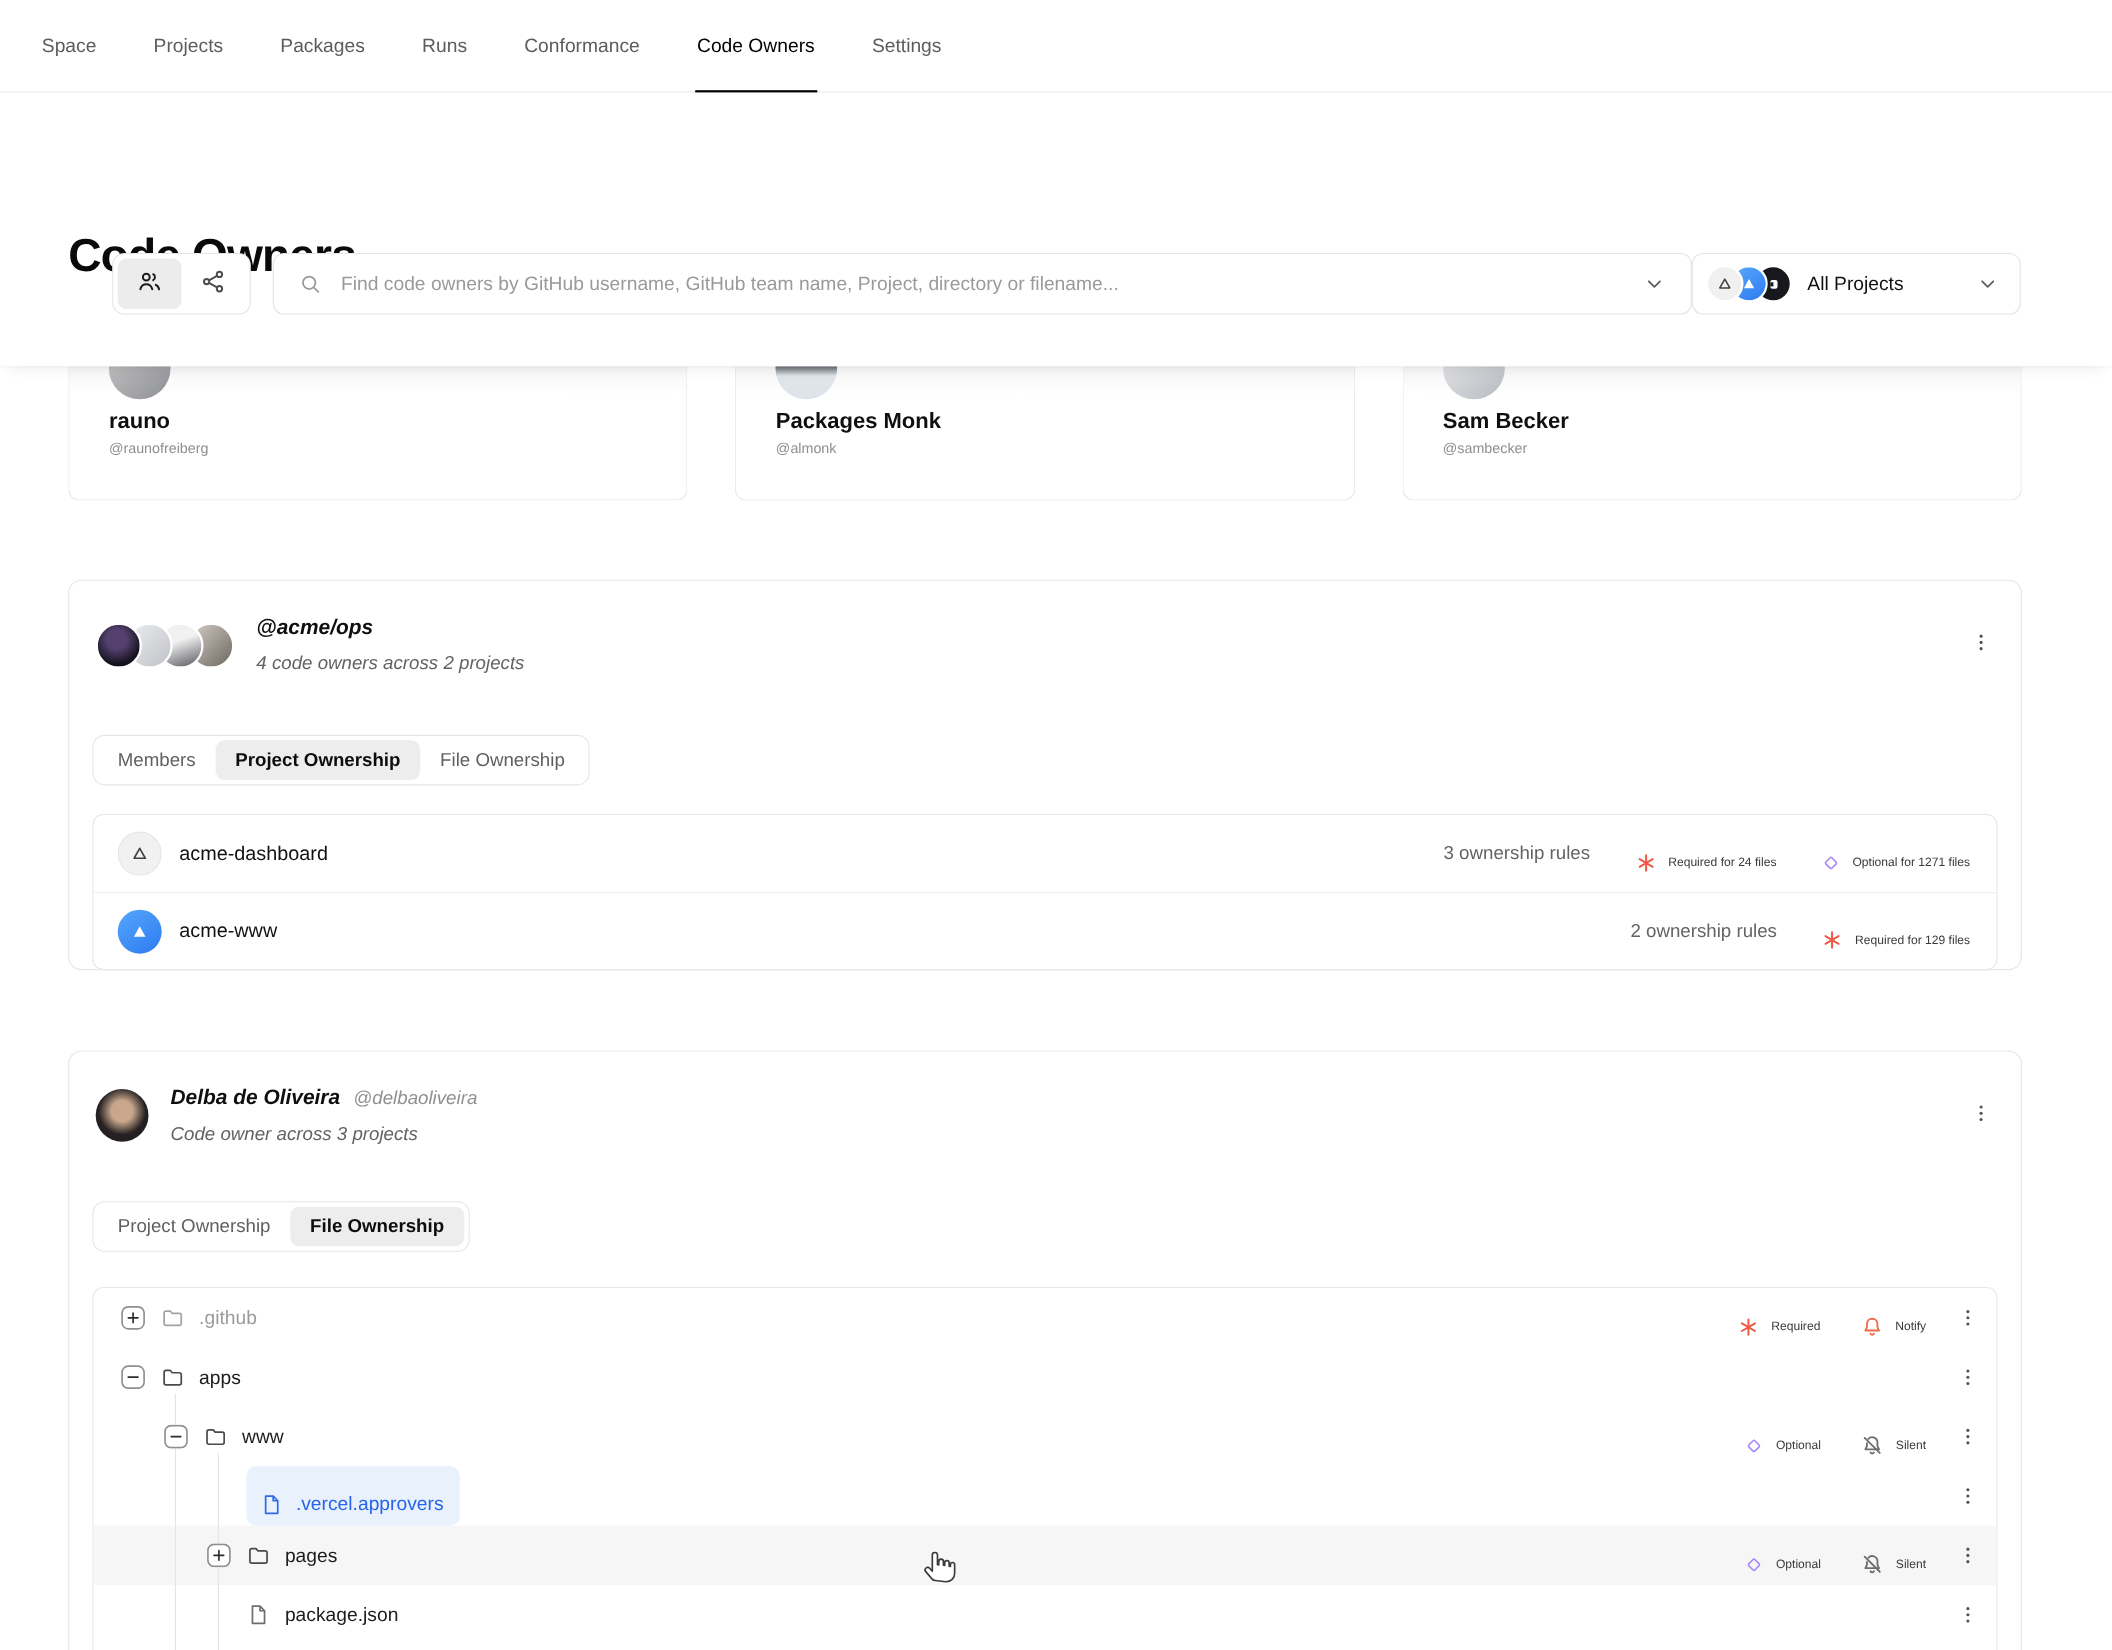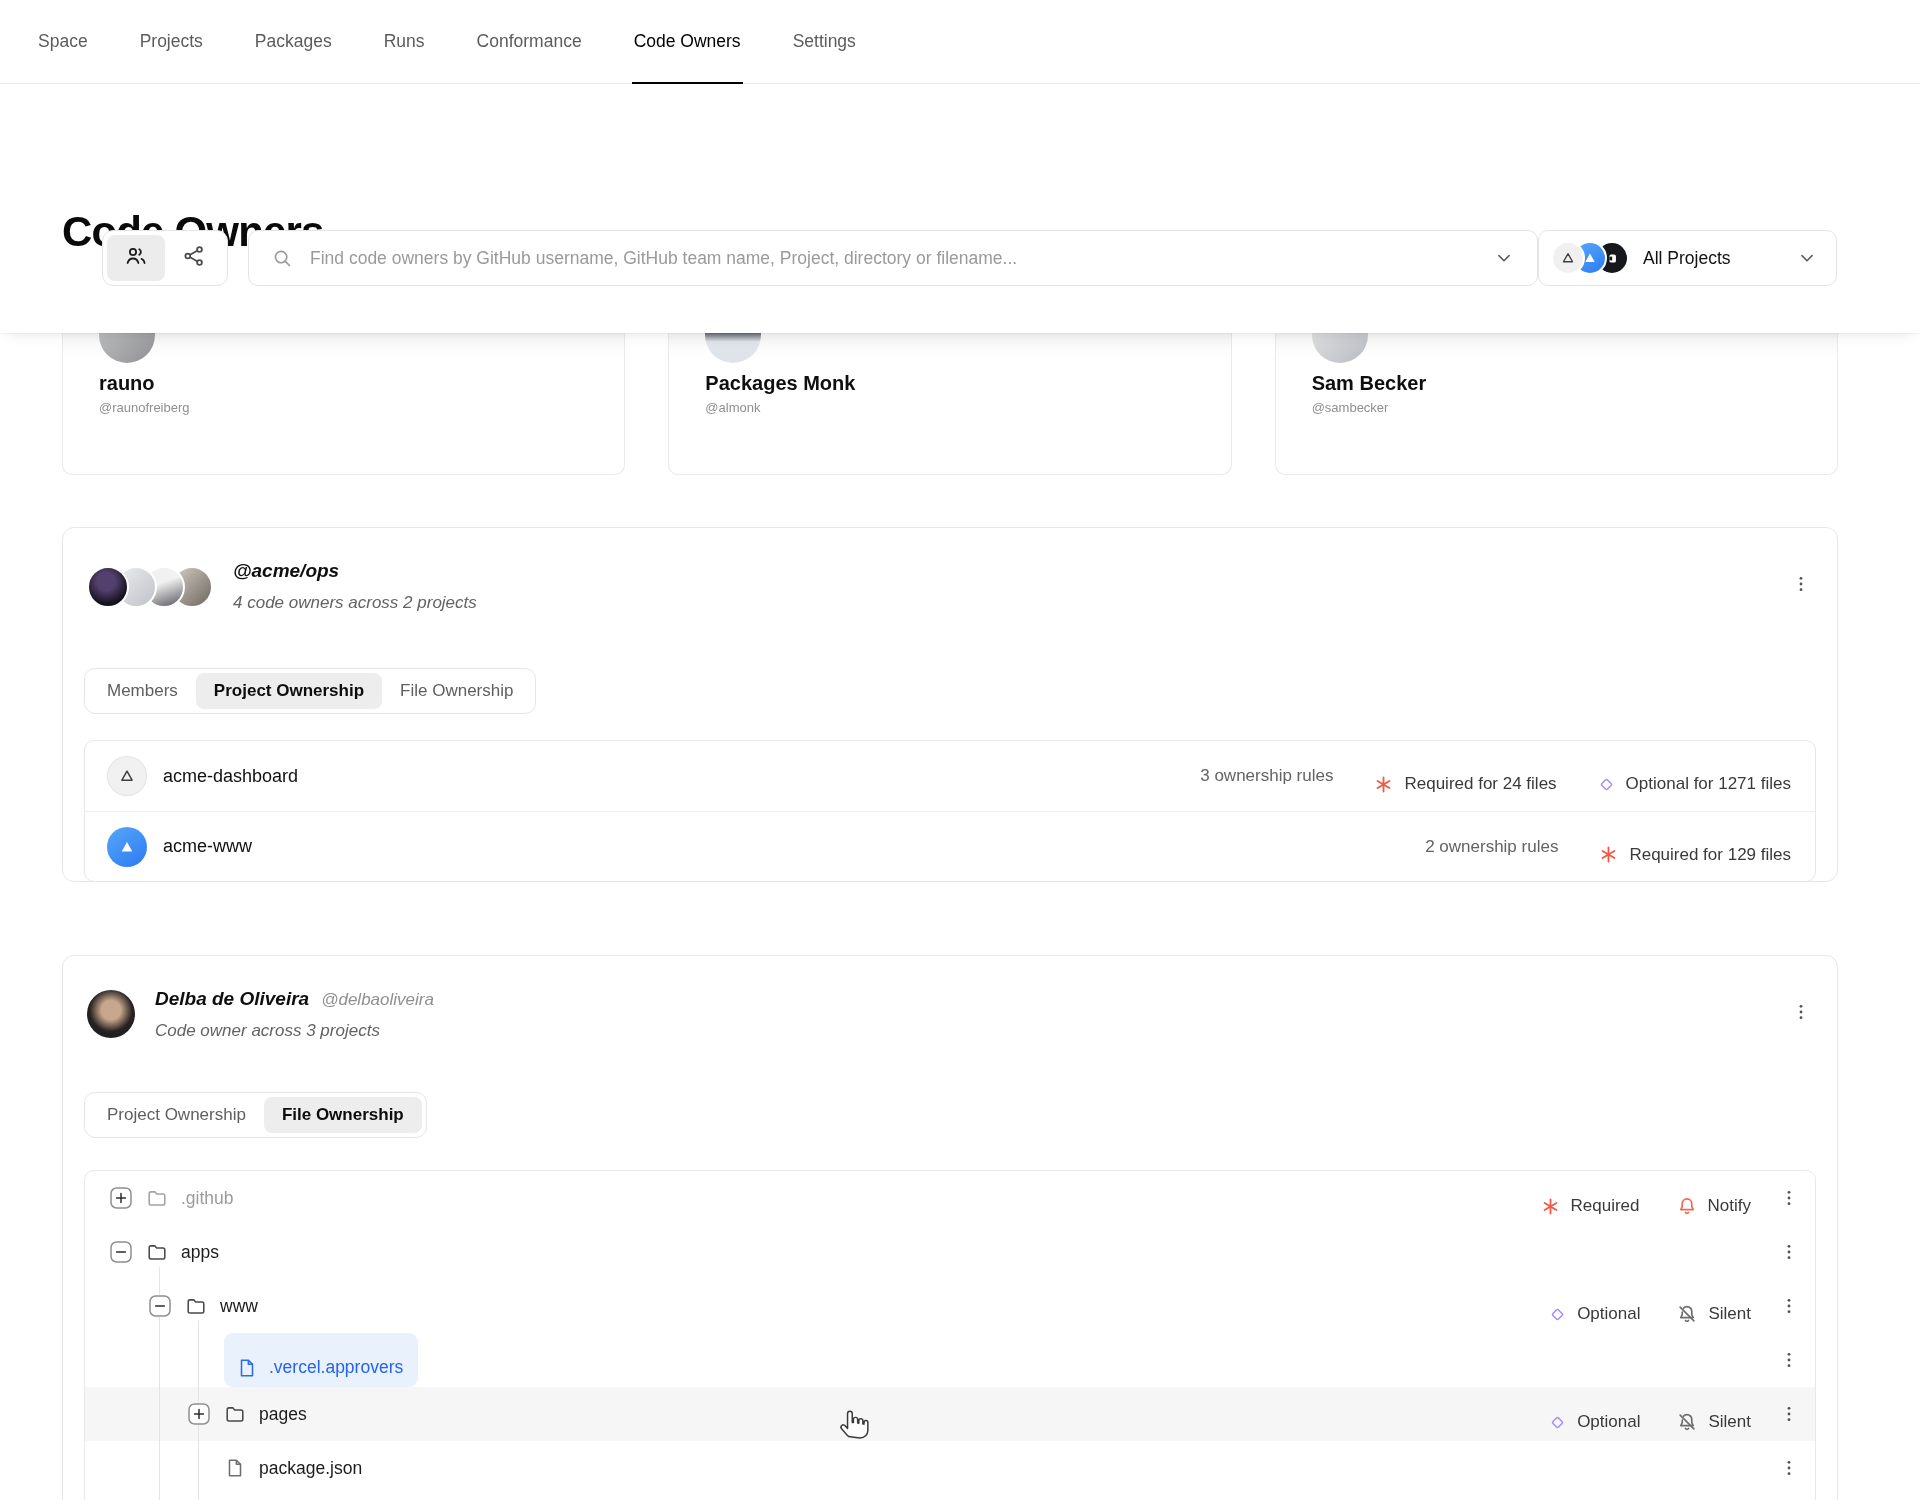--- a/index.html
+++ b/index.html
@@ -38,21 +38,21 @@
   .pf-av{width:34px;height:34px;border-radius:50%;border:2px solid #fff;box-sizing:border-box;display:flex;align-items:center;justify-content:center;flex:none;}
   .pf-av+.pf-av{margin-left:-12px;}
   .pf-av.a1{background:#f0f0f1;border-color:#fff;z-index:3;position:relative;}
   .pf-av.a2{background:linear-gradient(145deg,#56a9fb,#2d7af1);z-index:2;position:relative;}
   .pf-av.a3{background:#17181d;z-index:1;position:relative;}
   .pf-label{margin-left:14px;font-size:17.5px;font-weight:500;color:#111;}
   .projfilter .chev{margin-left:auto;width:22px;height:22px;color:#5f5f5f;}
 
   
   .cards-row{position:absolute;left:62px;top:333px;width:1776px;display:grid;grid-template-columns:1fr 1fr 1fr;gap:43px;z-index:1;}
-  .owner-card{height:142px;border:1px solid #e9e9e9;border-top:none;border-radius:0 0 10px 10px;background:#fff;
+  .owner-card{height:122px;border:1px solid #e9e9e9;border-top:none;border-radius:0 0 10px 10px;background:#fff;
     overflow:hidden;padding:0 0 0 36px;box-sizing:border-box;cursor:pointer;
     background-image:linear-gradient(#f6f6f6,#fff 26px);}
   .owner-avatar{width:56px;height:56px;border-radius:50%;margin-top:-26px;}
   .oa1{background:linear-gradient(135deg,#c9c9c9,#8f9094);}
   .oa2{background:linear-gradient(180deg,#23272f 38%,#dfe4ea 62%);}
   .oa3{background:linear-gradient(135deg,#e8e8e8,#b7bbc2);}
   .owner-name{margin-top:9px;font-size:20px;font-weight:600;color:#0f0f0f;}
   .owner-handle{margin-top:5px;font-size:13px;color:#8f8f8f;}
 
   
@@ -90,21 +90,21 @@
   
   .ptable{position:absolute;left:21px;right:21px;top:212px;border:1px solid #e7e7e7;border-radius:10px;background:#fff;overflow:hidden;}
   .prow{height:70px;display:flex;align-items:center;padding:0 24px 0 22px;box-sizing:border-box;cursor:pointer;}
   .prow+.prow{border-top:1px solid #efefef;}
   .pic{width:40px;height:40px;border-radius:50%;display:flex;align-items:center;justify-content:center;flex:none;}
   .pic.gray{background:#f1f1f2;box-shadow:inset 0 0 0 1px #e6e6e7;}
   .pic.blue{background:linear-gradient(145deg,#55a7fb,#2d7af1);}
   .pname{margin-left:16px;font-size:18px;font-weight:500;color:#111;}
   .rcells{margin-left:auto;display:flex;align-items:center;gap:40px;}
   .rtext{font-size:17px;color:#636363;}
-  .badge{display:flex;align-items:center;gap:10px;font-size:17px;color:#3a3a3a;margin-top:16px;}
+  .badge{display:flex;align-items:center;gap:10px;font-size:11px;color:#3a3a3a;margin-top:16px;}
   .badge svg{flex:none;}
   .i-req{width:21px;height:21px;color:var(--required);}
   .i-opt{width:19px;height:19px;color:var(--optional);}
   .i-bell{width:22px;height:22px;color:var(--notify);}
   .i-belloff{width:22px;height:22px;color:#6d6d6d;}
 
   
   .tree{position:absolute;left:21px;right:21px;top:214px;height:340px;border:1px solid #e8e8e8;border-radius:10px;background:#fff;overflow:hidden;}
   .trow{height:54px;display:flex;align-items:center;padding-right:16px;box-sizing:border-box;position:relative;cursor:pointer;}
   .trow.lvl0{padding-left:25px;}

